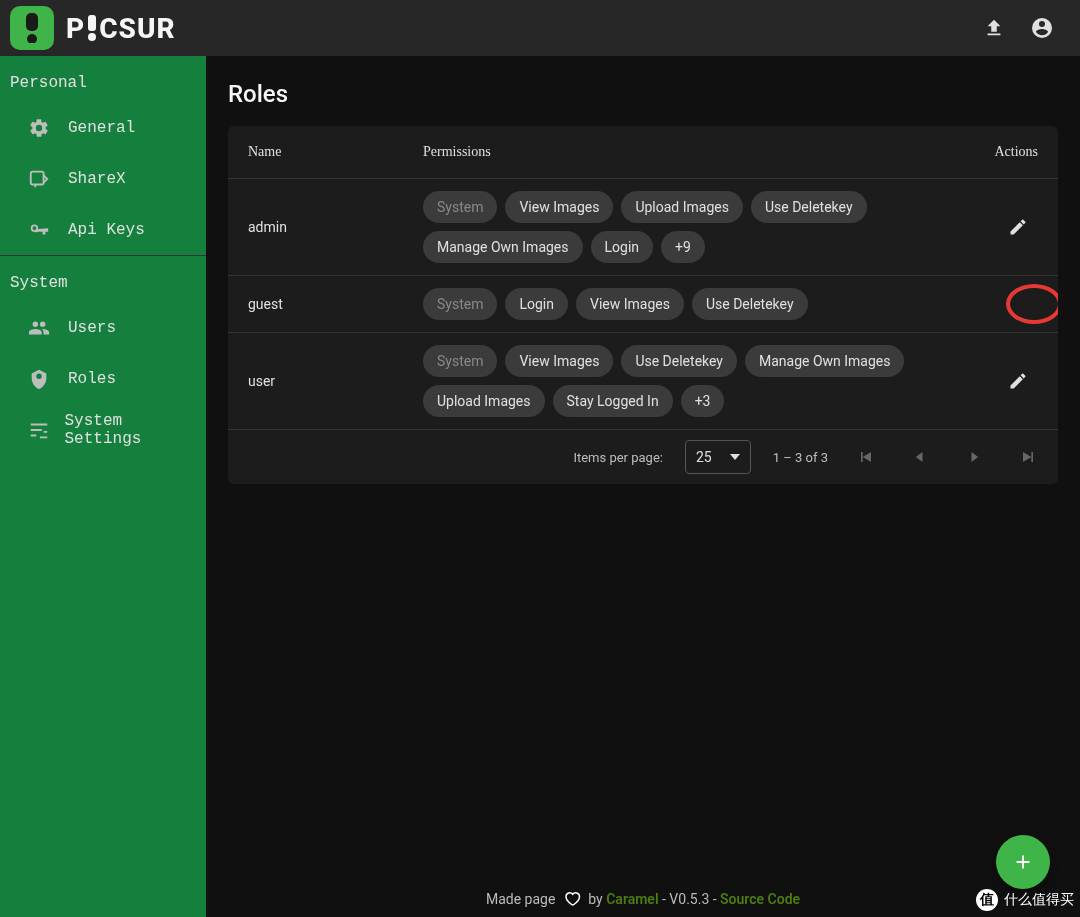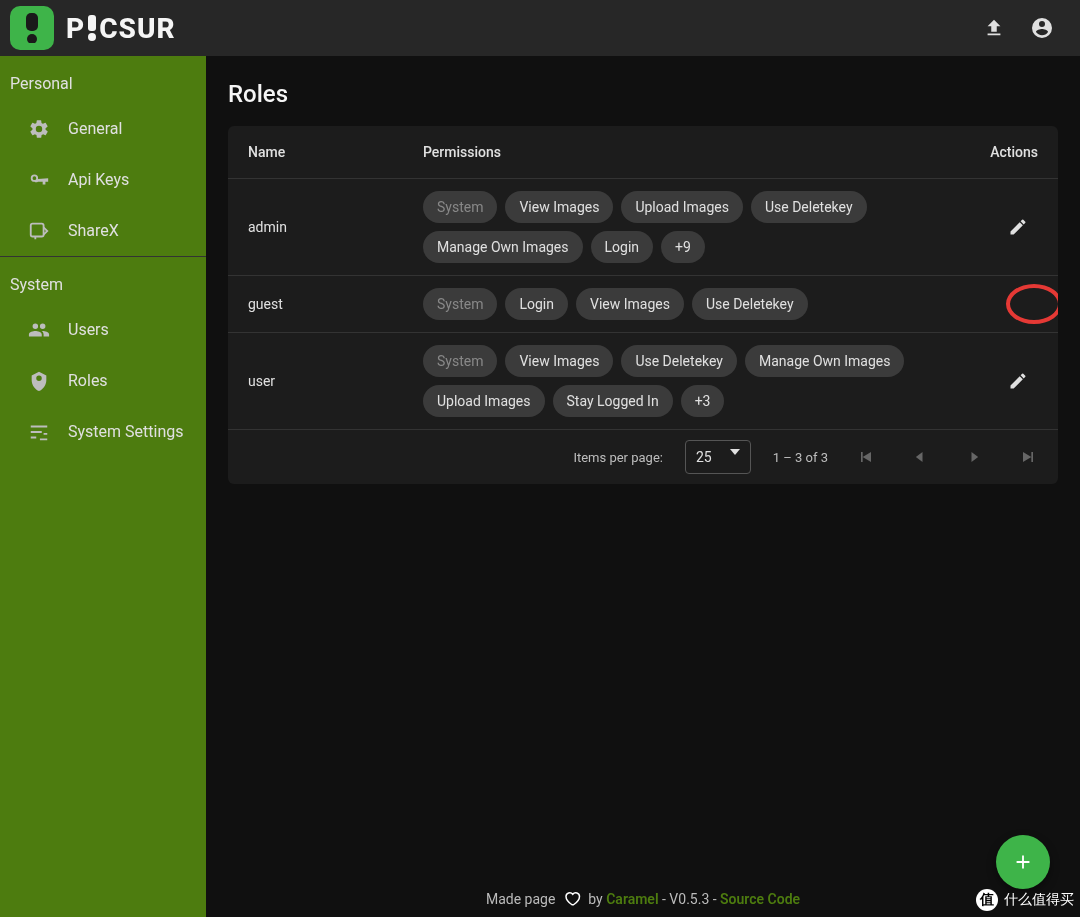--- a/index.html
+++ b/index.html
@@ -53,22 +53,23 @@
   color: #e0e0e0;
   margin-left: 8px;
 }
 
 
 .sidebar {
   position: absolute;
   top: 56px; left: 0;
   width: 206px;
   bottom: 0;
-  background: #4d7c0f;
+  background: #15803d;
   overflow: hidden;
+  font-family: Liberation Mono, monospace;
 }
 .sidebar-section-header {
   padding: 18px 10px 10px 10px;
   font-size: 16px;
   color: #e0e0e0;
   font-weight: 400;
 }
 .sidebar-item {
   display: flex; align-items: center;
   height: 51px;
@@ -102,21 +103,21 @@
   background: #1c1c1c;
   border-radius: 6px;
   overflow: hidden;
 }
 .table-row {
   display: flex;
   align-items: center;
   border-bottom: 1px solid #333;
   padding: 12px 20px;
 }
-.table-row.header { font-weight: 500; font-size: 14px; color: #e0e0e0; padding: 18px 20px; }
+.table-row.header { font-weight: 500; font-size: 14px; color: #e0e0e0; padding: 18px 20px; font-family: Liberation Serif, serif; }
 .col-name { width: 175px; font-size: 14px; }
 .col-perms { flex: 1; display: flex; flex-wrap: wrap; gap: 8px; align-items: center; }
 .col-actions { width: 80px; text-align: right; font-size: 14px; display: flex; justify-content: flex-end; }
 
 .chip {
   display: inline-flex; align-items: center;
   height: 32px;
   padding: 0 14px;
   background: #3b3b3b;
   border-radius: 16px;
@@ -138,21 +139,21 @@
 
 .paginator {
   display: flex; align-items: center; justify-content: flex-end;
   padding: 10px 14px; gap: 22px;
   font-size: 13px; color: #bdbdbd;
 }
 .select-outline {
   border: 1px solid #555;
   border-radius: 4px;
   padding: 8px 10px;
-  display: flex; align-items: flex-start; gap: 18px;
+  display: flex; align-items: center; gap: 18px;
   cursor: pointer; color: #e0e0e0; font-size: 14px;
 }
 .paginator-btn {
   width: 32px; height: 32px;
   display: flex; align-items: center; justify-content: center;
   color: #666;
 }
 
 
 .fab {
@@ -232,35 +233,35 @@
     <span class="sidebar-icon">
       <svg width="22" height="22" viewBox="0 0 24 24" fill="currentColor">
           <path d="M19.14 12.94a7.14 7.14 0 000-1.88l2.03-1.58a.5.5 0 00.12-.64l-1.92-3.32a.5.5 0 00-.61-.22l-2.39.96a7.03 7.03 0 00-1.63-.94l-.36-2.54a.5.5 0 00-.5-.42h-3.84a.5.5 0 00-.5.42l-.36 2.54c-.58.24-1.13.55-1.63.94l-2.39-.96a.5.5 0 00-.61.22L2.71 8.84a.5.5 0 00.12.64l2.03 1.58a7.14 7.14 0 000 1.88l-2.03 1.58a.5.5 0 00-.12.64l1.92 3.32c.14.24.42.33.61.22l2.39-.96c.5.39 1.05.7 1.63.94l.36 2.54c.04.24.25.42.5.42h3.84c.25 0 .46-.18.5-.42l.36-2.54c.58-.24 1.13-.55 1.63-.94l2.39.96c.19.11.47.02.61-.22l1.92-3.32a.5.5 0 00-.12-.64l-2.03-1.58zM12 15.5A3.5 3.5 0 1112 8.5a3.5 3.5 0 010 7z"></path>
         </svg>
     </span>
     <span>General</span>
   </div>
 
   <div class="sidebar-item">
     <span class="sidebar-icon">
-      <svg width="22" height="22" viewBox="0 0 24 24" fill="currentColor">
-          <path d="M7 14a4 4 0 114-4 4.06 4.06 0 01-.09.83L22 10v4h-3v3h-3v-3h-5.09A4 4 0 017 14zm-2-4a2 2 0 102-2 2 2 0 00-2 2z"></path>
-        </svg>
-    </span>
-    <span>Api Keys</span>
-  </div>
-
-  <div class="sidebar-item">
-    <span class="sidebar-icon">
       <svg width="22" height="22" viewBox="0 0 24 24" fill="none" stroke="currentColor" stroke-width="2">
           <rect x="3" y="4" width="14" height="14" rx="2"></rect>
           <path d="M17 8l4 4-4 4M8 18v3"></path>
         </svg>
     </span>
     <span>ShareX</span>
+  </div>
+
+  <div class="sidebar-item">
+    <span class="sidebar-icon">
+      <svg width="22" height="22" viewBox="0 0 24 24" fill="currentColor">
+          <path d="M7 14a4 4 0 114-4 4.06 4.06 0 01-.09.83L22 10v4h-3v3h-3v-3h-5.09A4 4 0 017 14zm-2-4a2 2 0 102-2 2 2 0 00-2 2z"></path>
+        </svg>
+    </span>
+    <span>Api Keys</span>
   </div>
 
   <div class="sidebar-divider"></div>
 
   <div class="sidebar-section-header">System</div>
 
   <div class="sidebar-item">
     <span class="sidebar-icon">
       <svg width="22" height="22" viewBox="0 0 24 24" fill="currentColor">
           <path d="M16 11a3 3 0 10-3-3 3 3 0 003 3zm-8 0a3 3 0 10-3-3 3 3 0 003 3zm0 2c-2.33 0-7 1.17-7 3.5V19h14v-2.5C15 14.17 10.33 13 8 13zm8 0c-.29 0-.62.02-.97.05A4.64 4.64 0 0117 16.5V19h6v-2.5c0-2.33-4.67-3.5-7-3.5z"></path>

